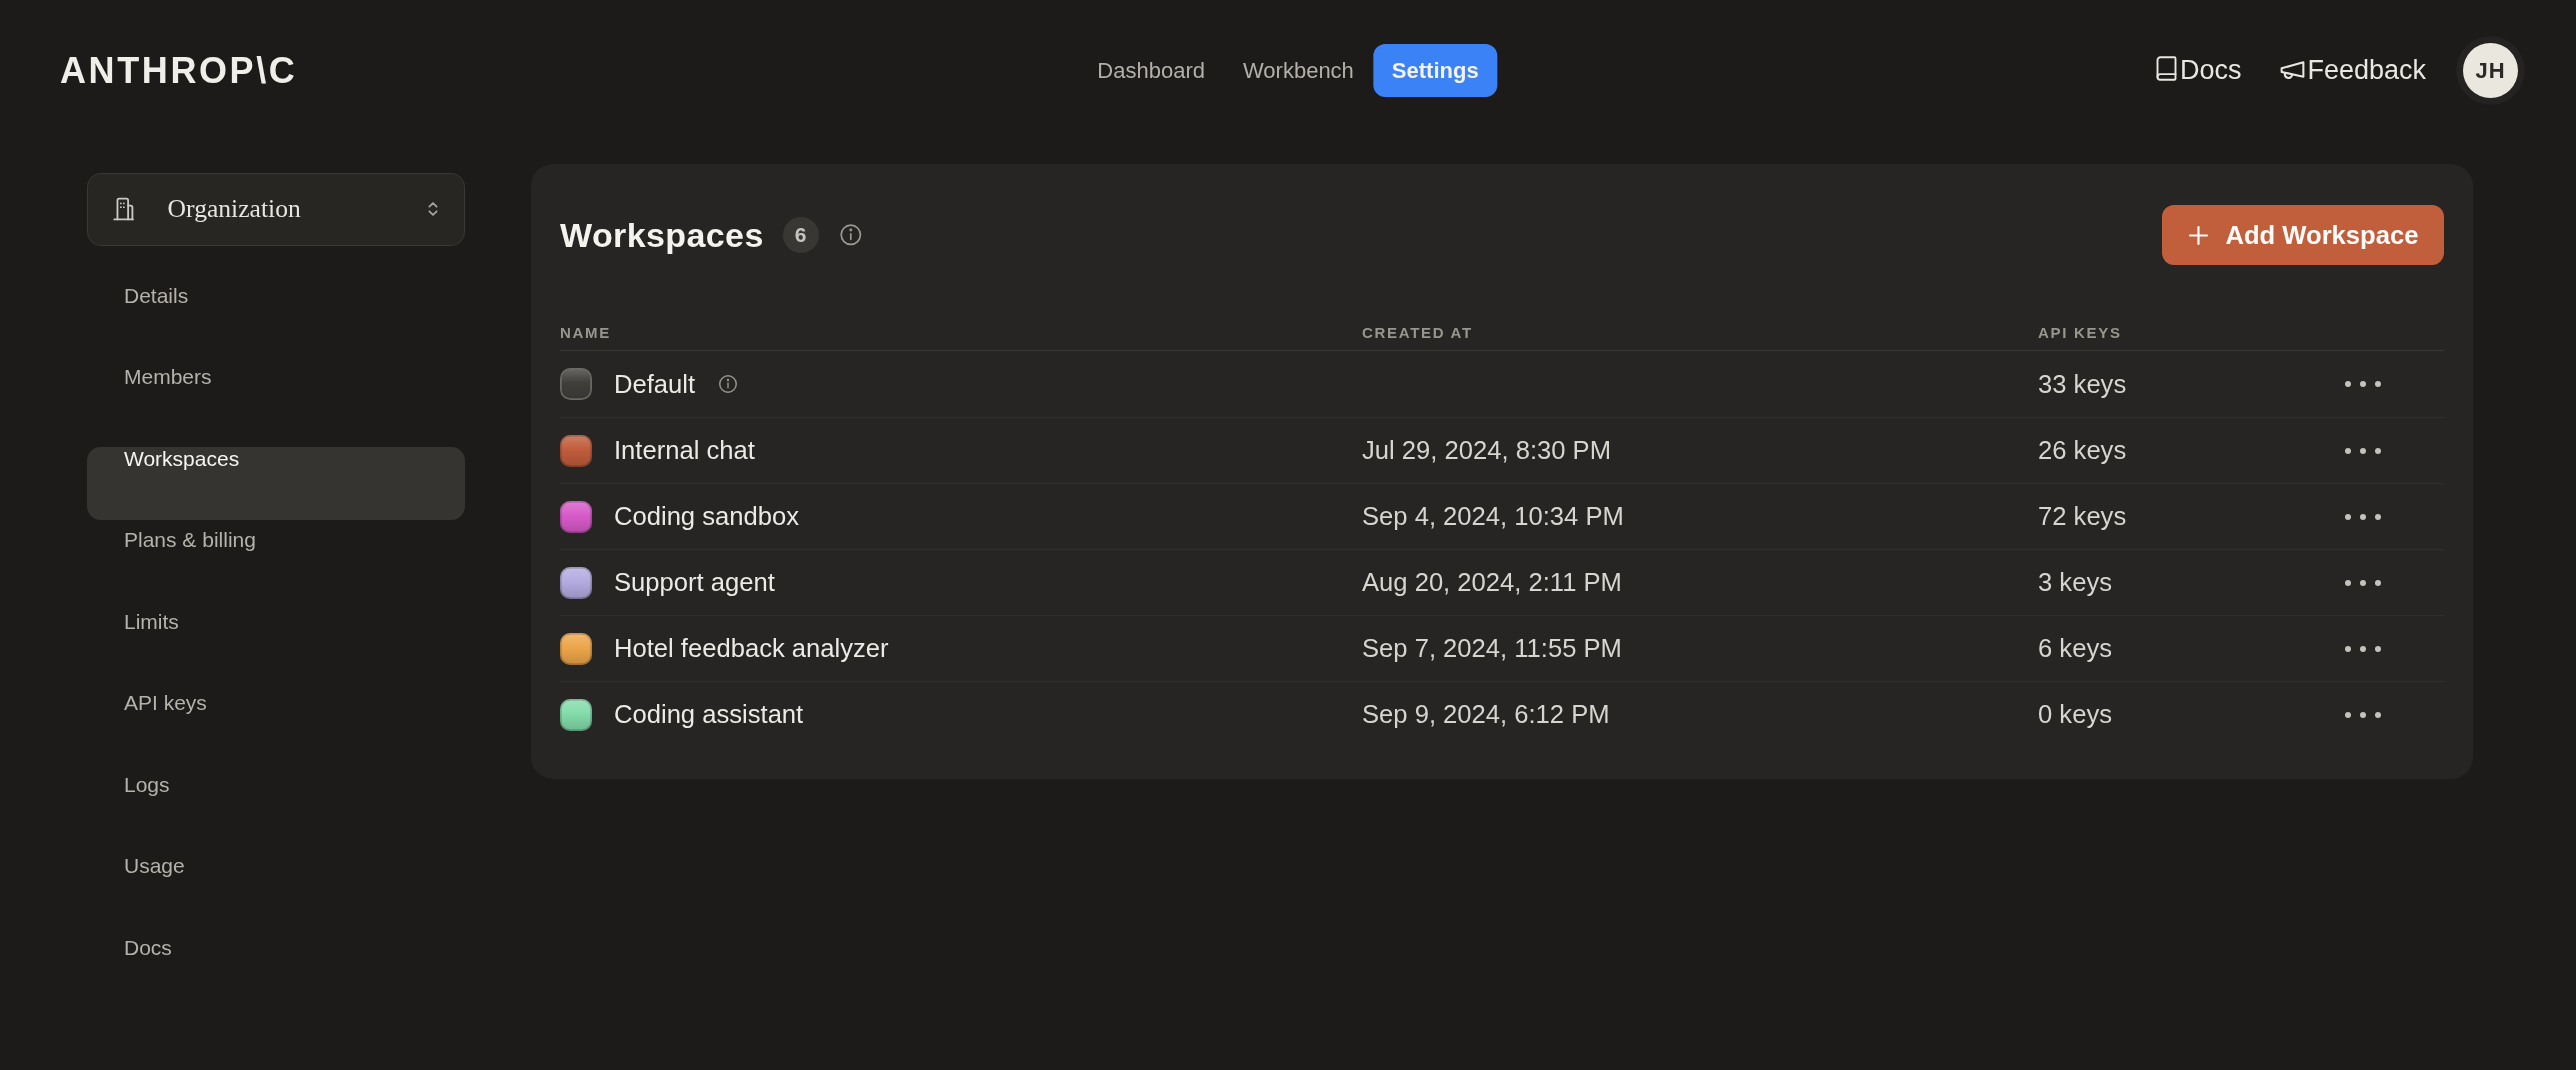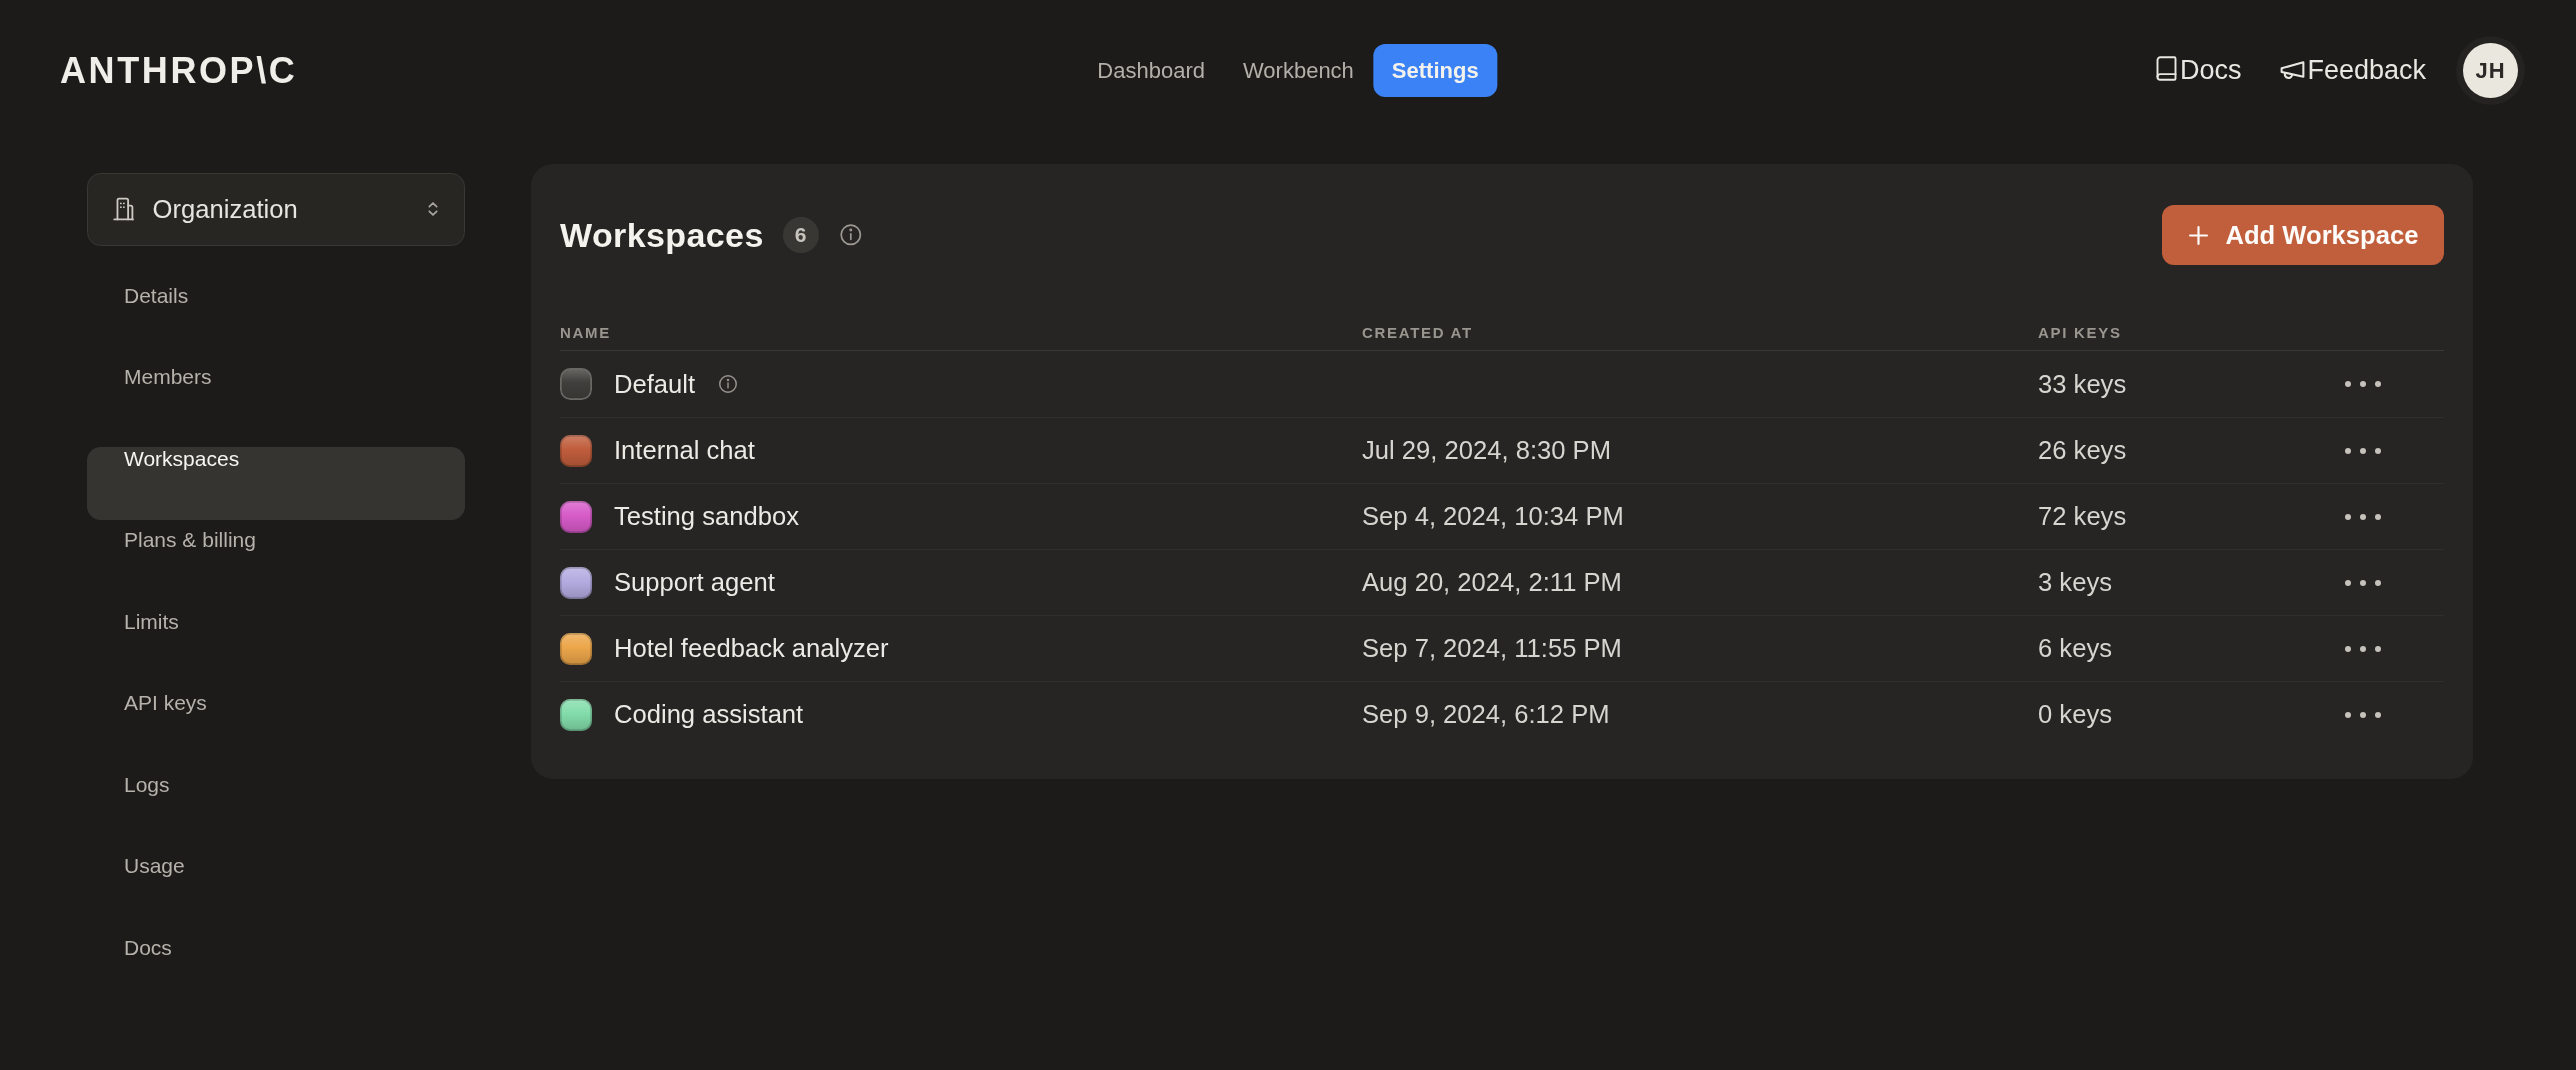--- a/index.html
+++ b/index.html
@@ -56,23 +56,23 @@
   .panel {
     flex:none; width:1942px; margin:23px 0 0 66px;
     background:#262523; border-radius:22px;
     padding:41px 29px 32px 29px;
   }
 
   
   .org-select {
     width:100%; height:73px; border-radius:13.6px;
     background:#272623; border:1.7px solid #3a3834;
-    display:flex; align-items:center; gap:17px;
+    display:flex; align-items:center; gap:32px;
     padding:0 20.4px 0 22px; cursor:pointer;
-    font-family:Liberation Sans, sans-serif;
+    font-family:Liberation Serif, serif;
   }
   .org-select .org-label {
     flex:1; text-align:left; font-size:25.6px; color:#e7e5df;
   }
   .org-select .bicon { color:#cbc9c2; }
   .org-select .chev { color:#a5a39c; }
   .side-list { margin-top:38px; display:flex; flex-direction:column; gap:8.5px; }
   .side-item {
     height:73px; border-radius:13.6px;
     display:flex; align-items:flex-start;
@@ -302,21 +302,21 @@
                     <i></i>
                     <i></i>
                     <i></i>
                   </span>
       </button>
     </div>
   </div>
             <div class="trow">
     <div class="name-cell">
       <span class="swatch" style="background-color: rgb(215, 91, 201);"></span>
-      <span class="wname">Testing sandbox</span>
+      <span class="wname">Coding sandbox</span>
 
     </div>
     <div class="created">Sep 4, 2024, 10:34 PM</div>
     <div class="keys">72 keys</div>
     <div class="actions">
       <button class="dots">
         <span class="ellipsis">
                     <i></i>
                     <i></i>
                     <i></i>

